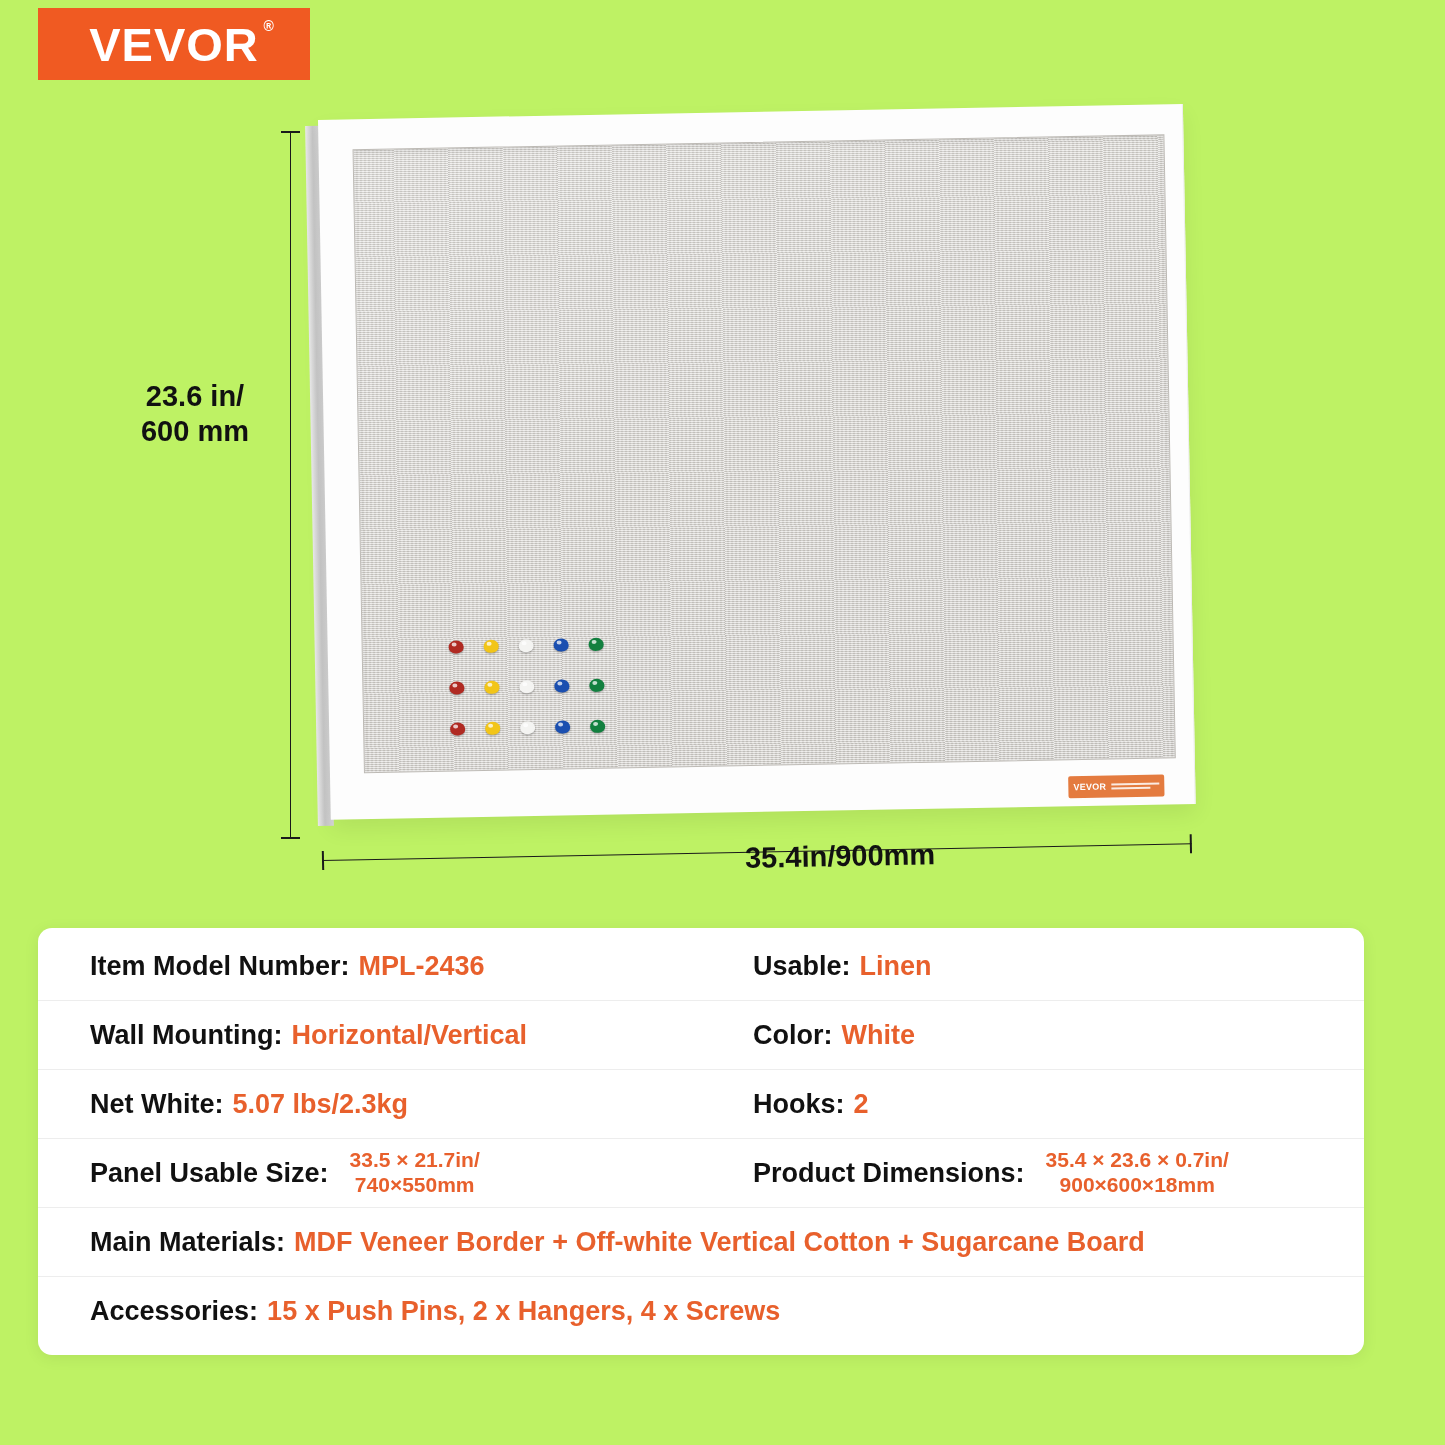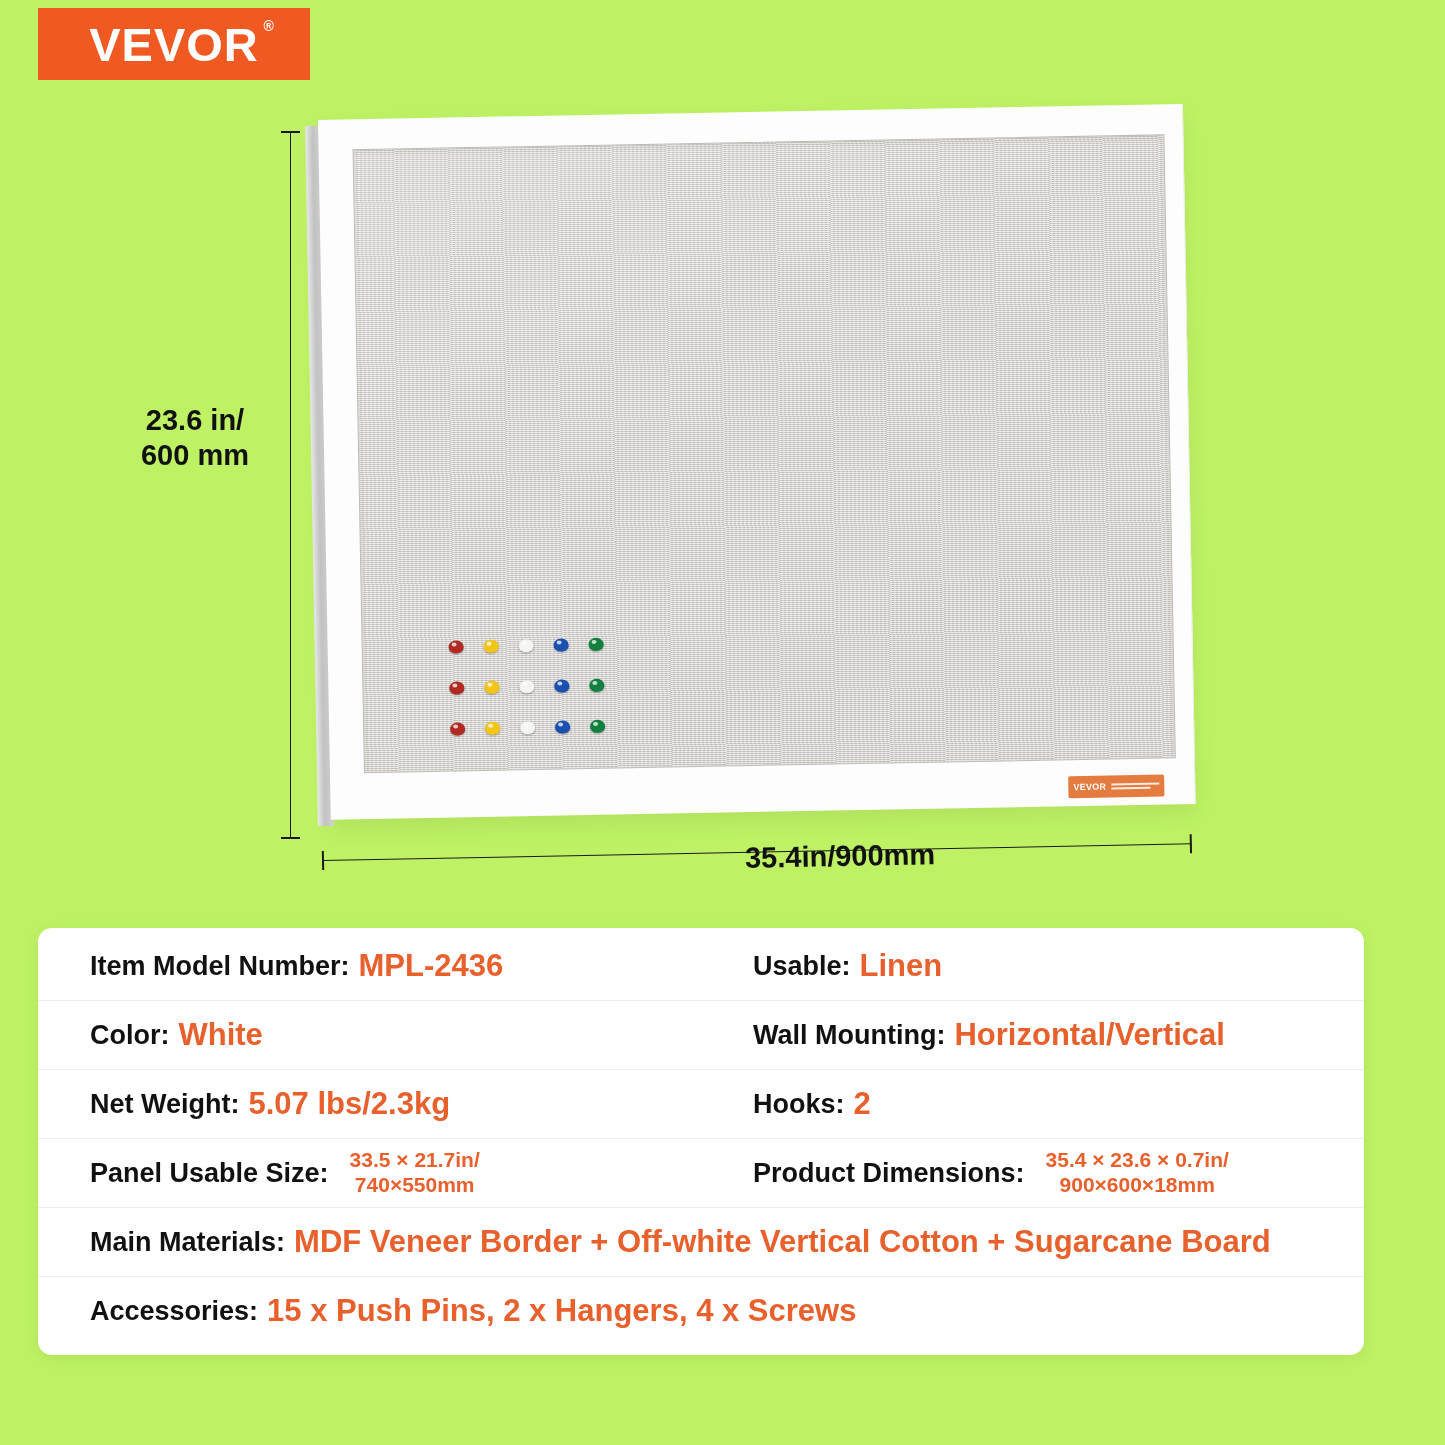--- a/index.html
+++ b/index.html
@@ -175,21 +175,21 @@
     width: 19px;
     height: 2px;
     background: #1a1a1a;
   }
   .dim-v-line::before { top: 0; }
   .dim-v-line::after  { bottom: 0; }
 
   .dim-v-label {
     position: absolute;
     left: 120px;
-    top: 308px;
+    top: 284px;
     width: 150px;
     text-align: center;
     font-size: 29px;
     font-weight: 700;
     color: #111;
     line-height: 1.22;
   }
 
   .dim-h-line {
     position: absolute;
@@ -253,21 +253,21 @@
   }
   .spec-cell.wide { flex: 0 0 100%; }
 
   .spec-label {
     font-size: 27px;
     font-weight: 700;
     color: #111111;
     white-space: nowrap;
   }
   .spec-value {
-    font-size: 31px;
+    font-size: 27px;
     font-weight: 700;
     color: #e8602c;
     margin-left: 9px;
     white-space: nowrap;
   }
   .spec-value.two-line {
     font-size: 21px;
     line-height: 1.18;
     margin-left: 21px;
     white-space: normal;
@@ -338,32 +338,32 @@
         <span class="spec-value">MPL-2436</span>
       </div>
       <div class="spec-cell">
         <span class="spec-label">Usable:</span>
         <span class="spec-value">Linen</span>
       </div>
     </div>
 
     <div class="spec-row">
       <div class="spec-cell">
+        <span class="spec-label">Wall Mounting:</span>
+        <span class="spec-value">Horizontal/Vertical</span>
+      </div>
+      <div class="spec-cell">
         <span class="spec-label">Color:</span>
         <span class="spec-value">White</span>
       </div>
-      <div class="spec-cell">
-        <span class="spec-label">Wall Mounting:</span>
-        <span class="spec-value">Horizontal/Vertical</span>
-      </div>
-    </div>
-
-    <div class="spec-row">
-      <div class="spec-cell">
-        <span class="spec-label">Net Weight:</span>
+    </div>
+
+    <div class="spec-row">
+      <div class="spec-cell">
+        <span class="spec-label">Net White:</span>
         <span class="spec-value">5.07 lbs/2.3kg</span>
       </div>
       <div class="spec-cell">
         <span class="spec-label">Hooks:</span>
         <span class="spec-value">2</span>
       </div>
     </div>
 
     <div class="spec-row">
       <div class="spec-cell">

